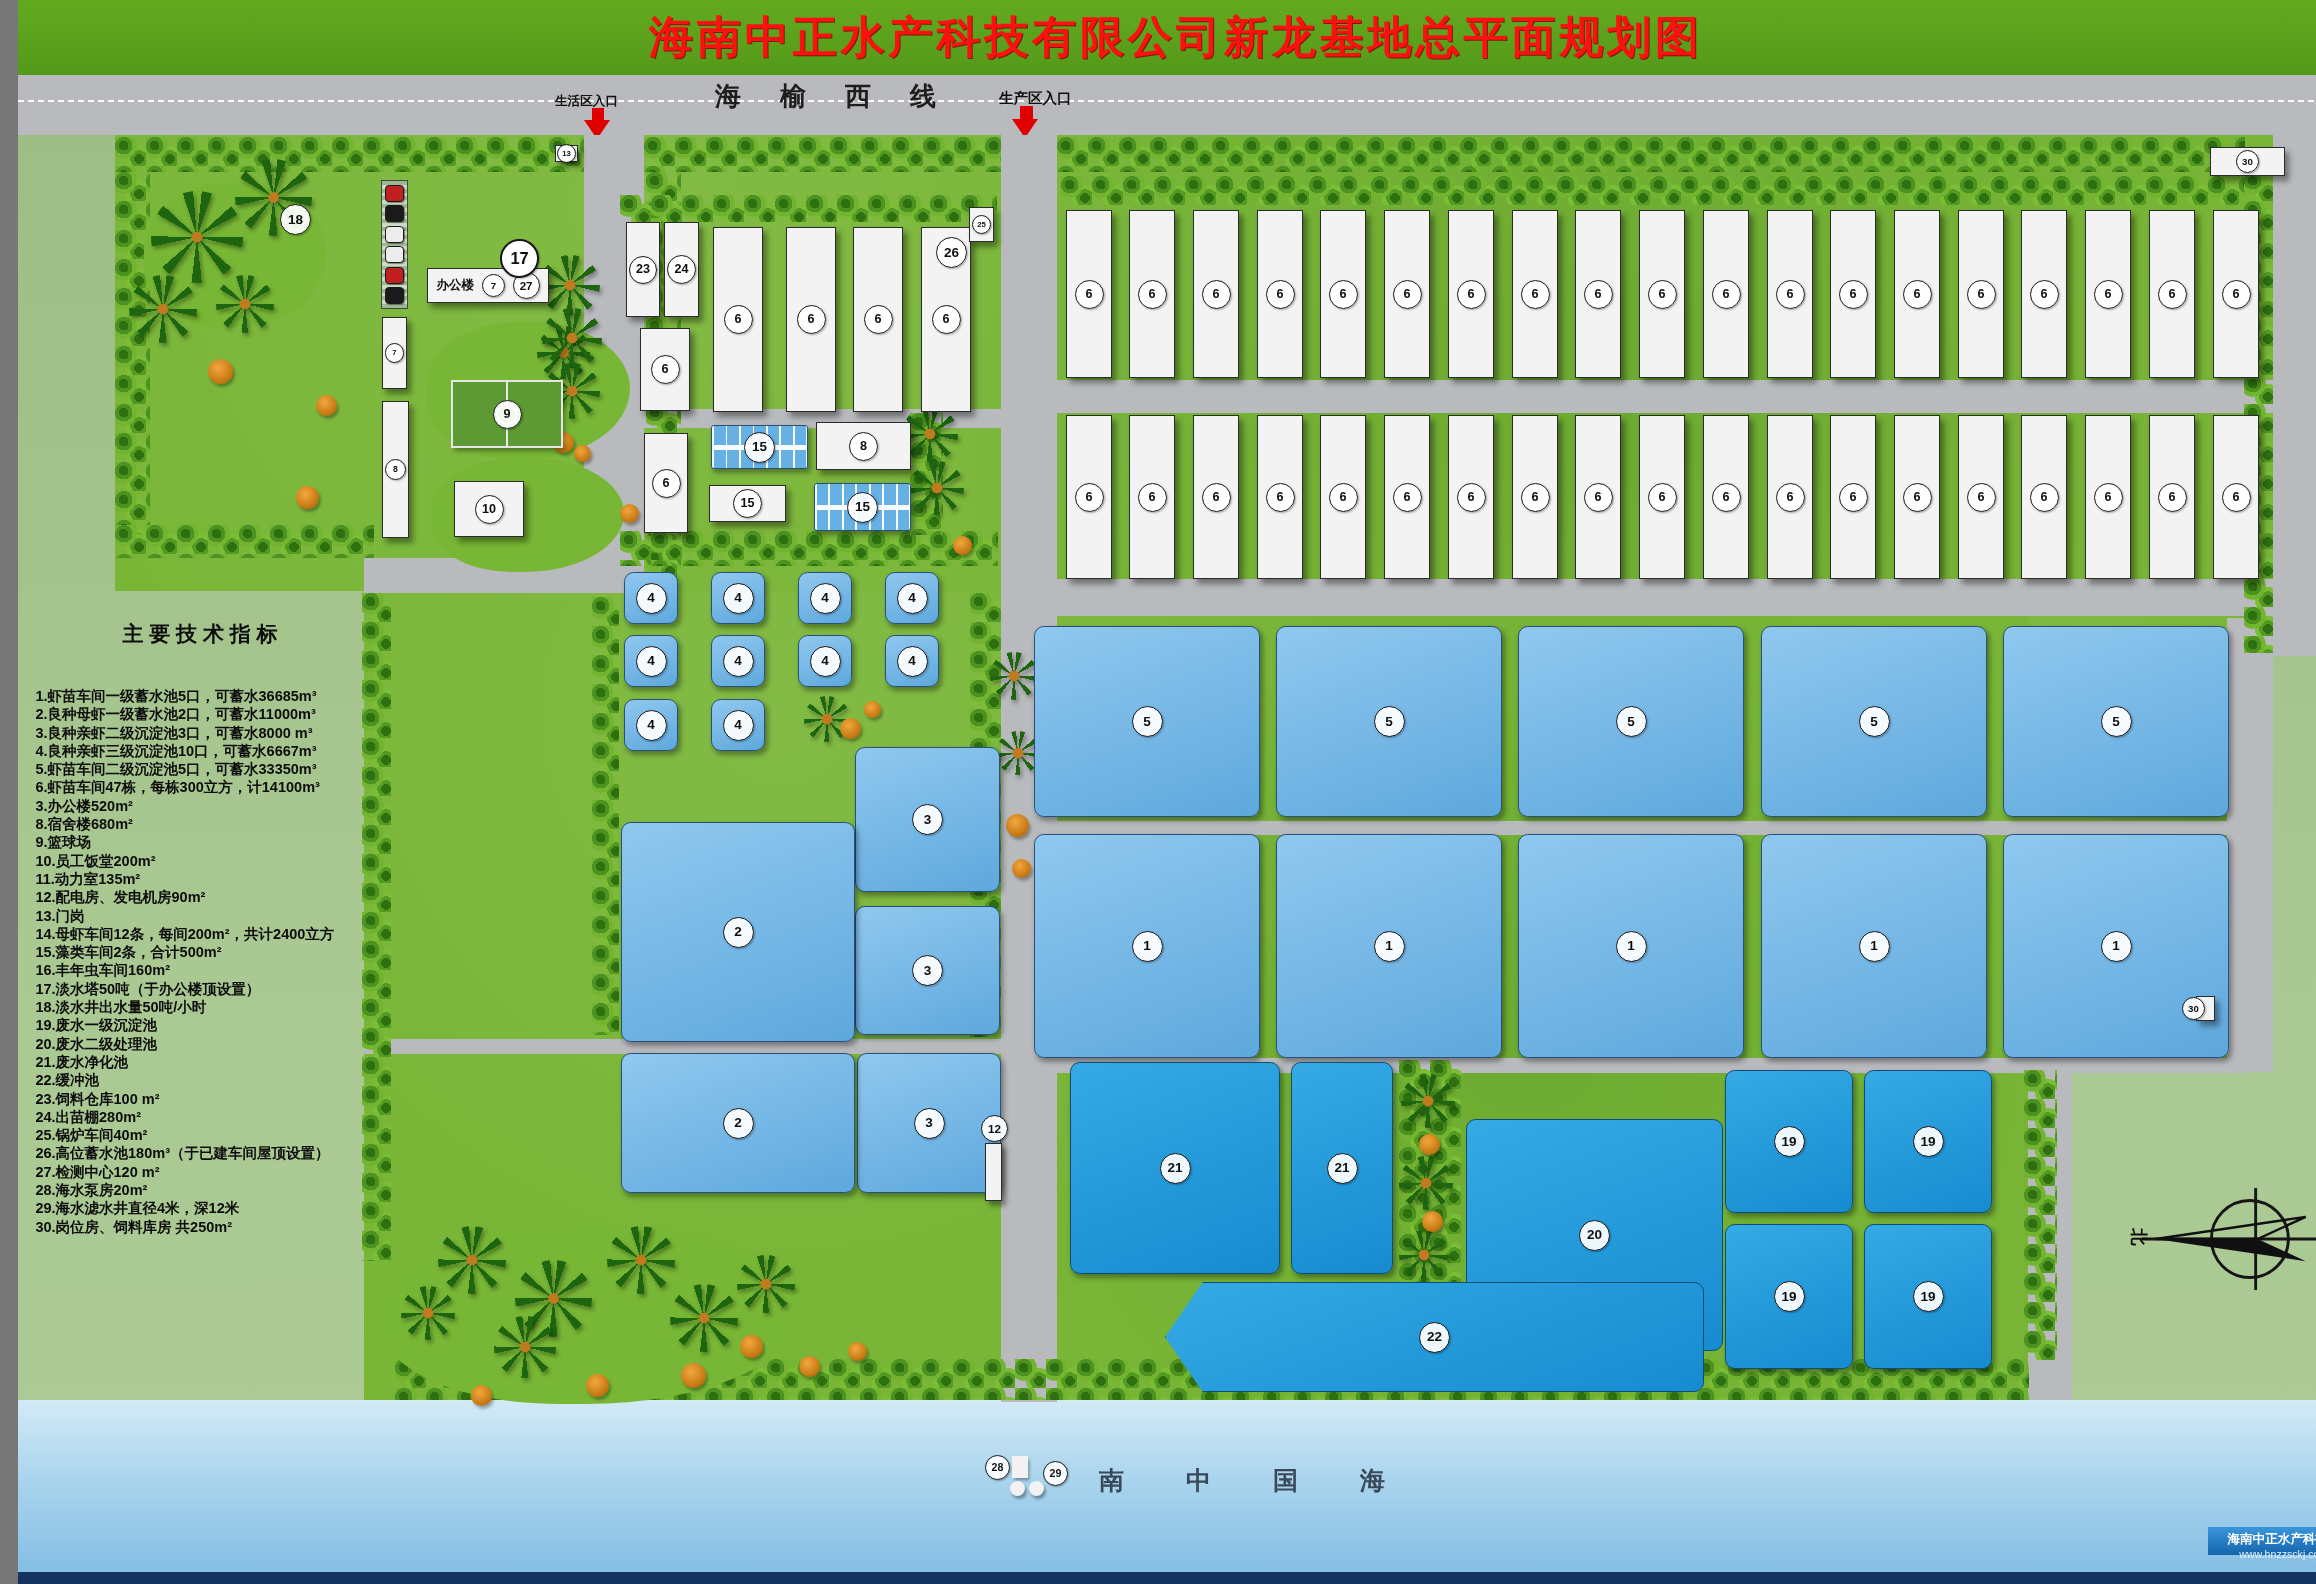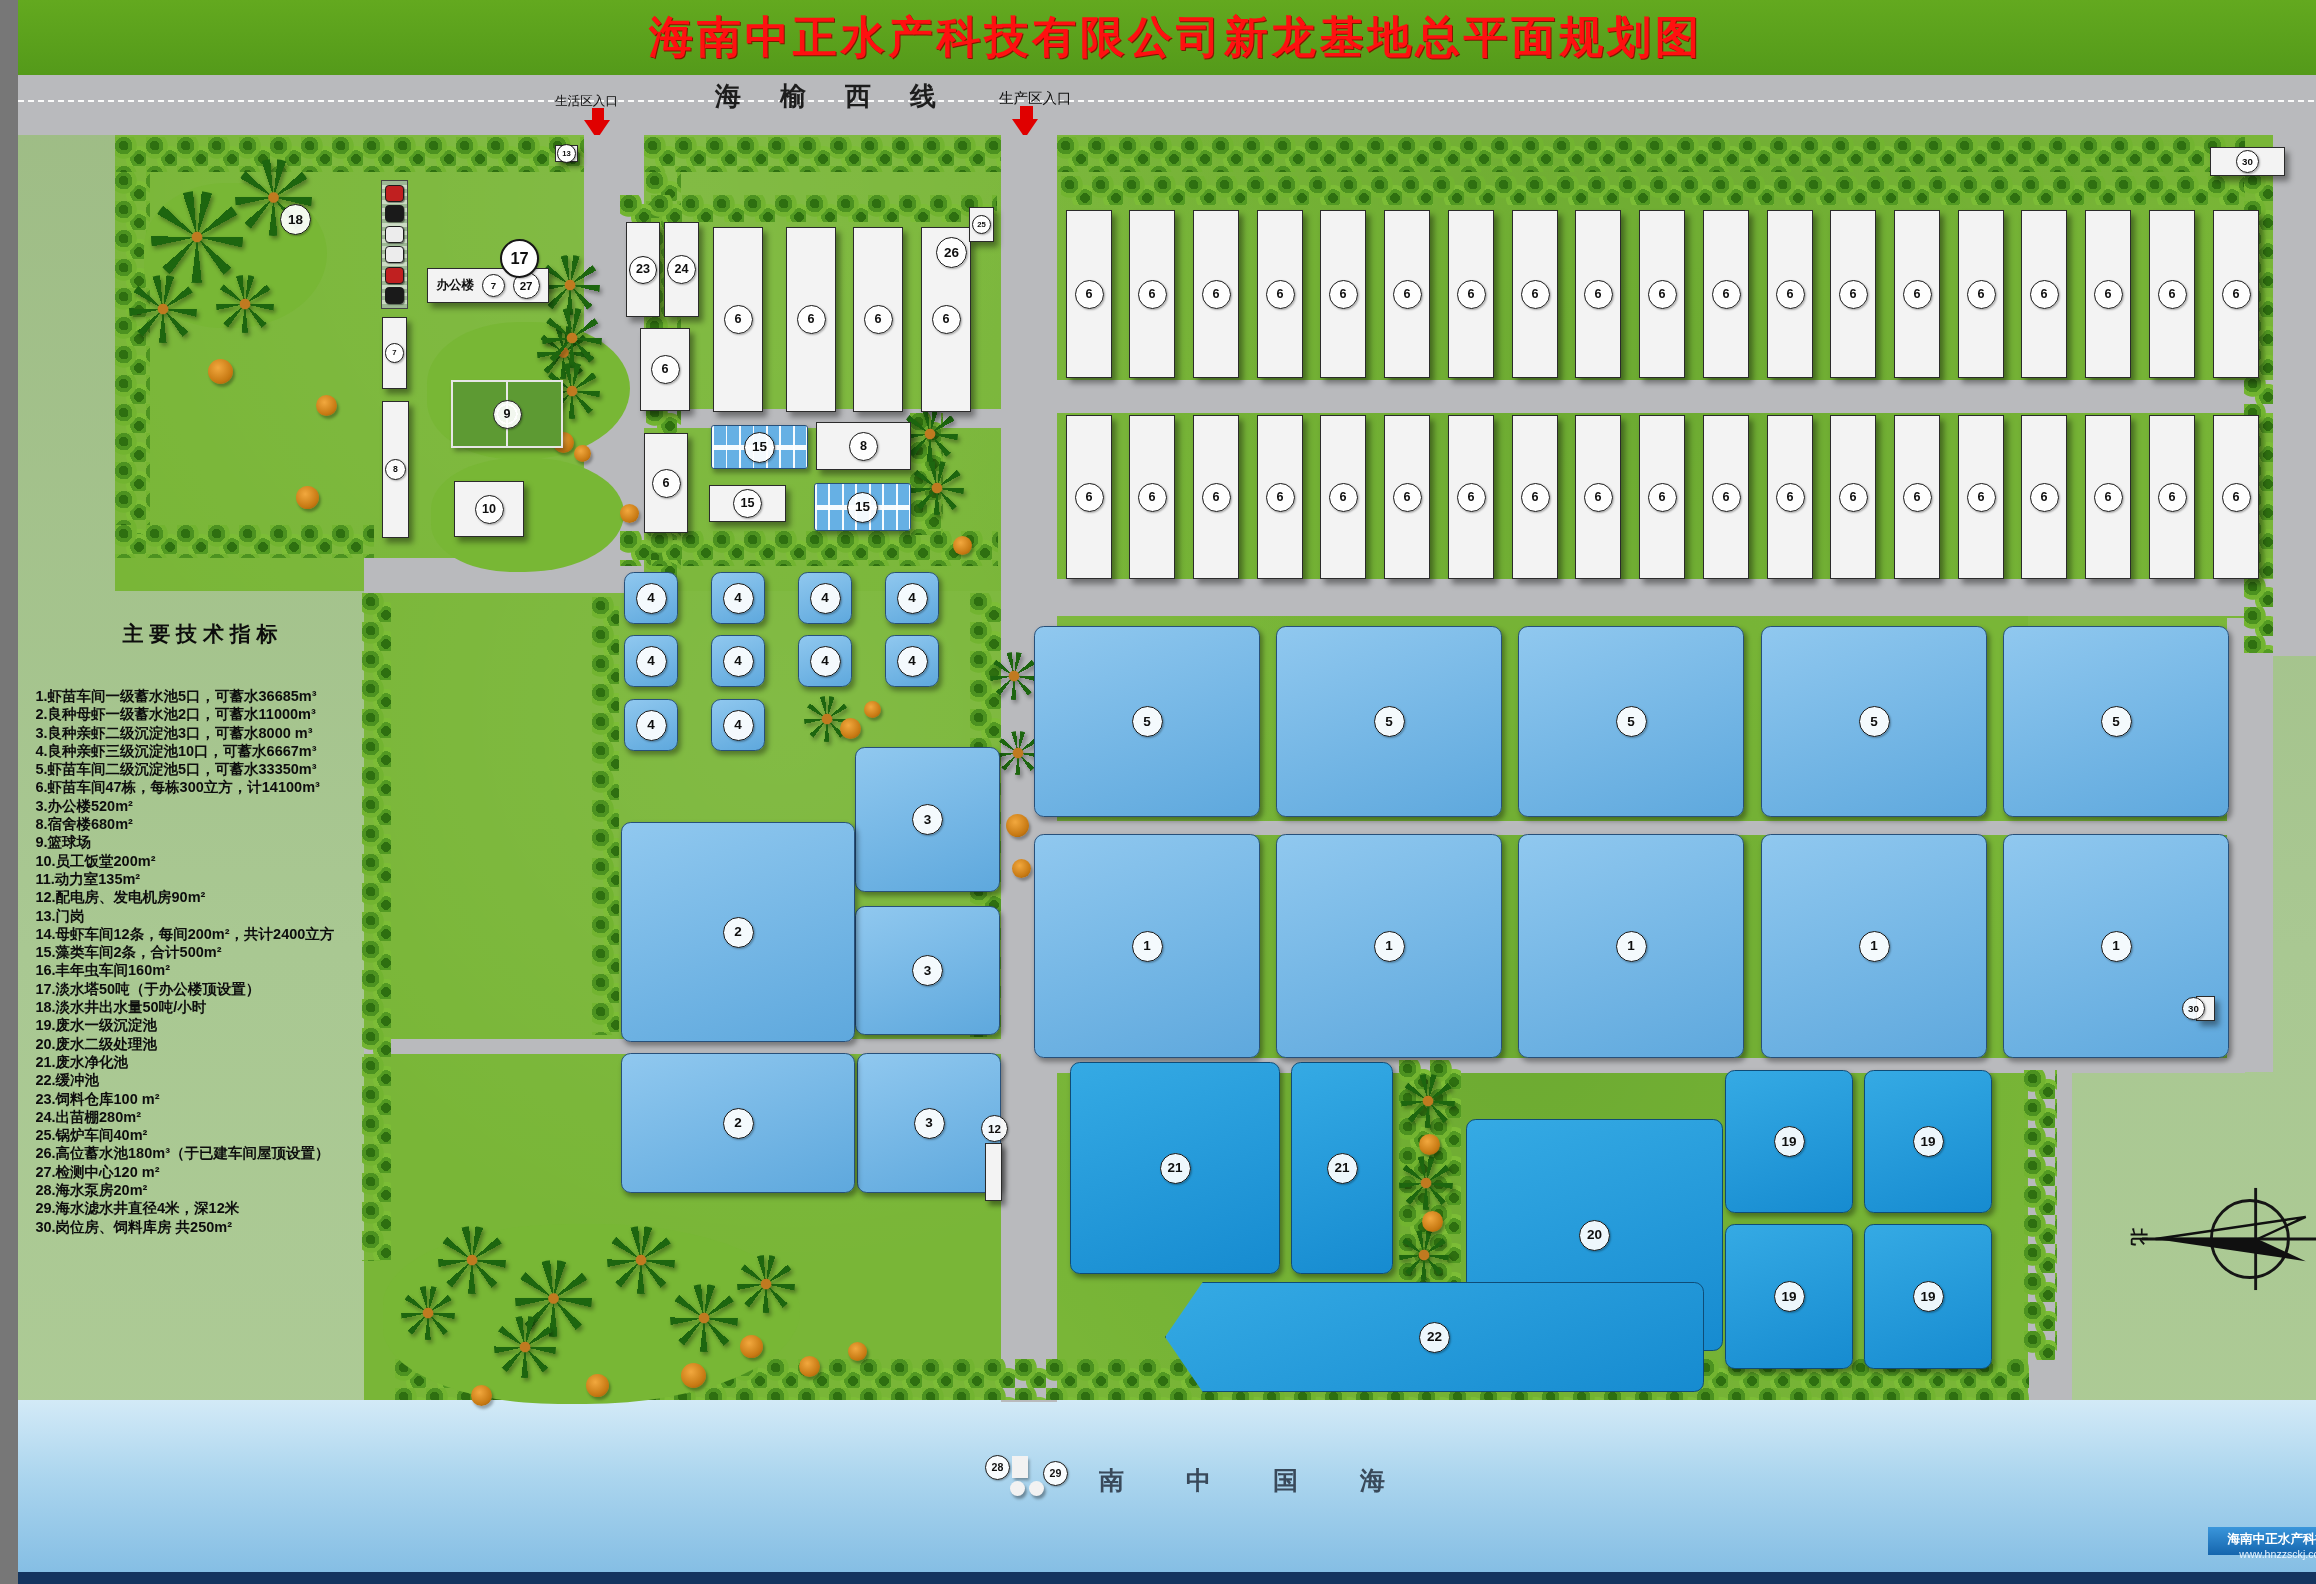--- a/index.html
+++ b/index.html
@@ -7,21 +7,21 @@
     background:linear-gradient(180deg,#9dbb84 0%,#a9c892 60%,#aecb96 100%);
     font-family:"Liberation Sans","DejaVu Sans",sans-serif;margin-left:18px;}
   .abs{position:absolute;}
   .band{left:0;top:0;width:2316px;height:75px;background:linear-gradient(#63a91f,#549a1a);
     display:flex;align-items:center;justify-content:center;}
   .title{color:#ff1010;font-size:44px;font-weight:bold;letter-spacing:3.9px;text-shadow:1px 1px 0 #7d1a00;}
   .roadband{left:0;top:75px;width:2316px;height:60px;background:#b9babd;}
   .dashline{left:0;top:100px;width:2316px;height:0;border-top:2.9px dashed #fafafa;}
   .roadlabel{left:697px;top:79px;font-size:26px;font-weight:bold;letter-spacing:39px;color:#1d1d1d;}
   .sealabel{left:1081px;top:1464px;font-size:25px;font-weight:bold;letter-spacing:62px;color:#39495a;}
-  .ent{font-weight:normal;color:#101010;}
+  .ent{font-weight:bold;color:#101010;}
   .arrow-stem{background:#e00000;}
   .arrow-head{width:0;height:0;border-left:13.5px solid transparent;border-right:13.5px solid transparent;border-top:19.3px solid #e00000;}
   .lawn{background-color:#79b637;background-image:
     radial-gradient(circle at 25% 15%,rgba(255,255,255,.07),rgba(0,0,0,0) 40%),
     radial-gradient(circle at 70% 55%,rgba(0,70,0,.10),rgba(0,0,0,0) 45%);}
   .road{background:#b9babd;}
   .bush{background-image:
     radial-gradient(circle at 8.7px 8.7px,#2e6f10 0 4.8px,#4c9220 4.8px 8.7px,#72b430 8.7px 12.6px,rgba(0,0,0,0) 13.5px),
     radial-gradient(circle at 24px 22px,#2e6f10 0 4.8px,#529a22 4.8px 8.7px,#7cbd36 8.7px 12.6px,rgba(0,0,0,0) 13.5px);
     background-size:31px 29px;}

